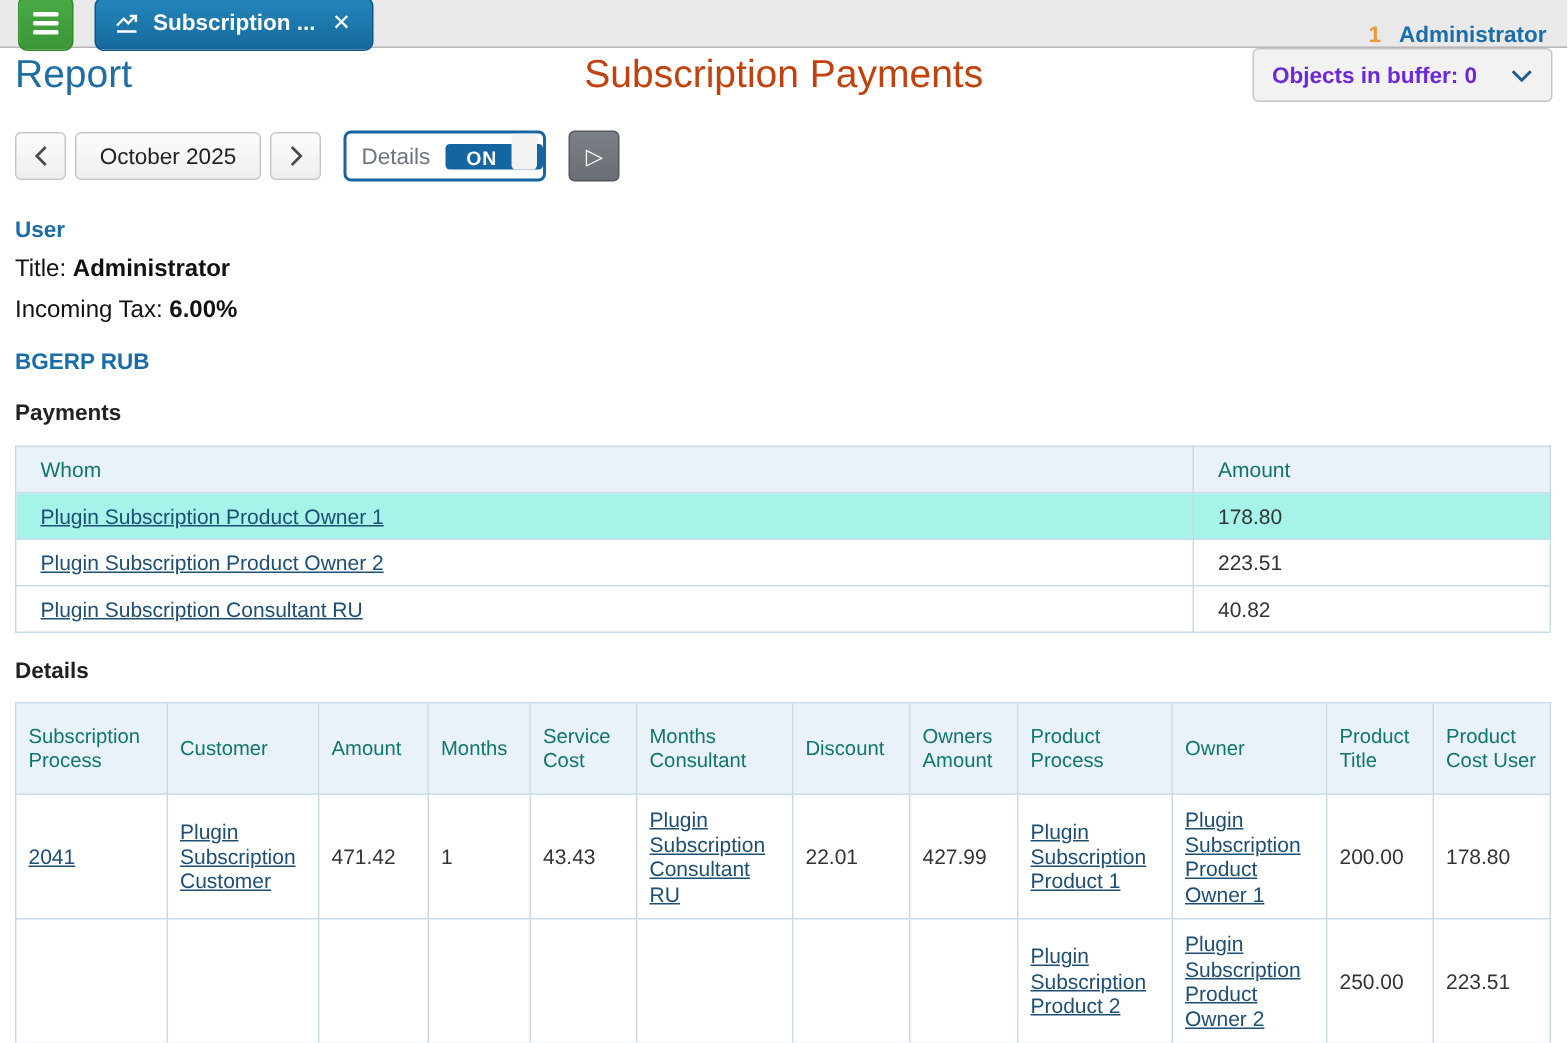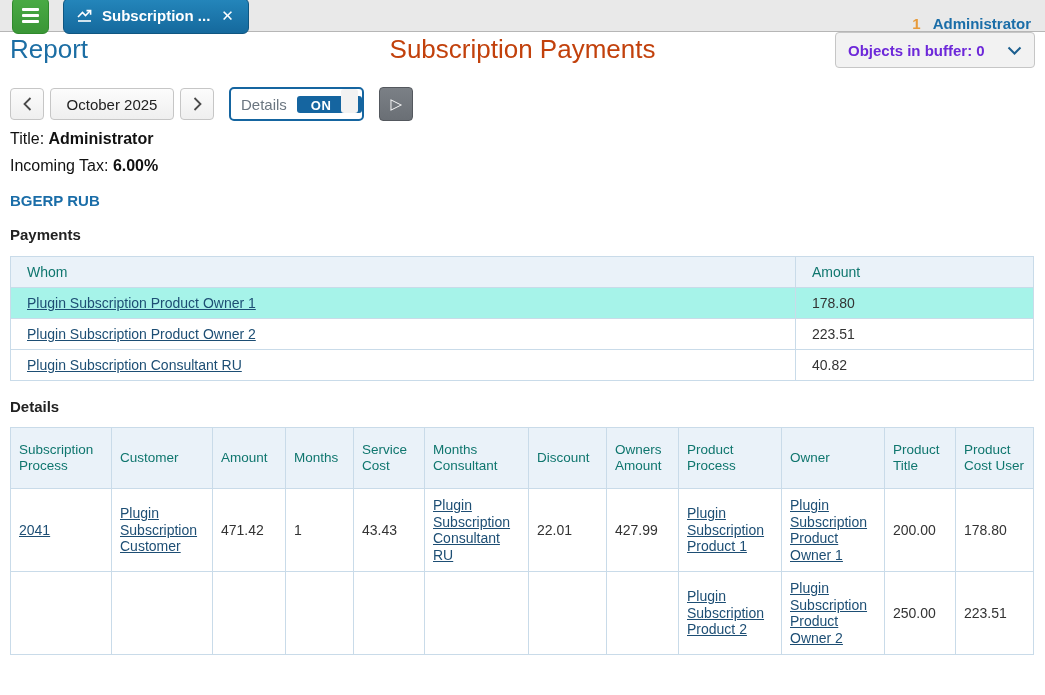--- a/index.html
+++ b/index.html
@@ -159,20 +159,21 @@
         <span class="toggle-on">
           <span class="on-text">ON</span>
           <span class="toggle-knob"></span>
         </span>
       </div>
       <div class="play-btn">
         <span>▷</span>
       </div>
     </div>
 
+    <div class="section-heading user-heading">User</div>
     <div class="info-line">
       <span>Title:</span>
       <span class="val">Administrator</span>
     </div>
     <div class="info-line">
       <span>Incoming Tax:</span>
       <span class="val">6.00%</span>
     </div>
 
     <div class="section-heading currency-heading">BGERP RUB</div>

